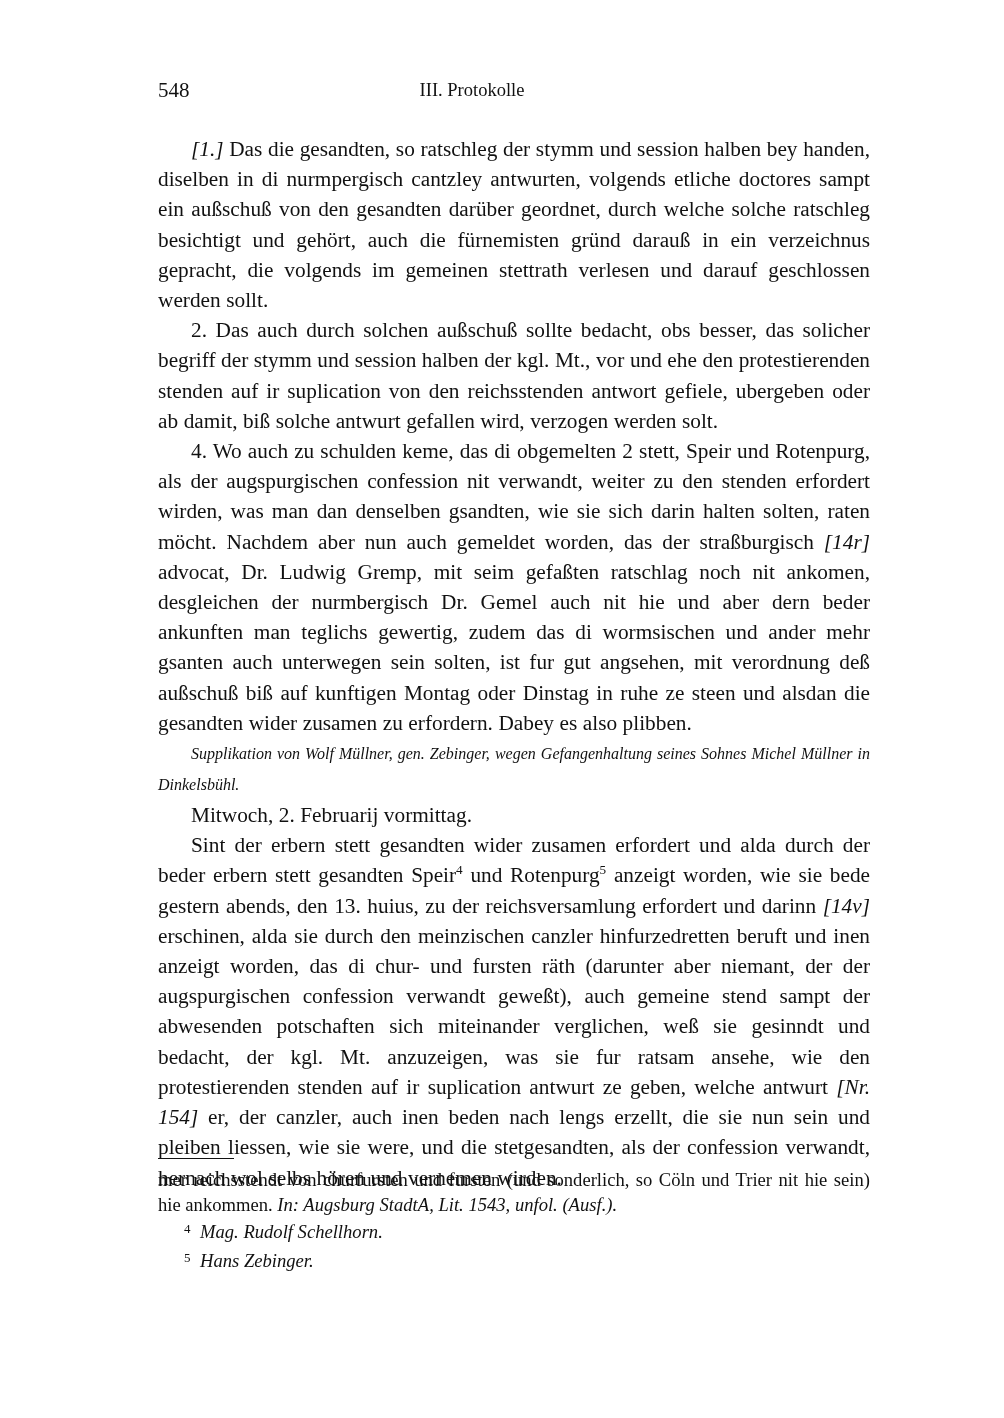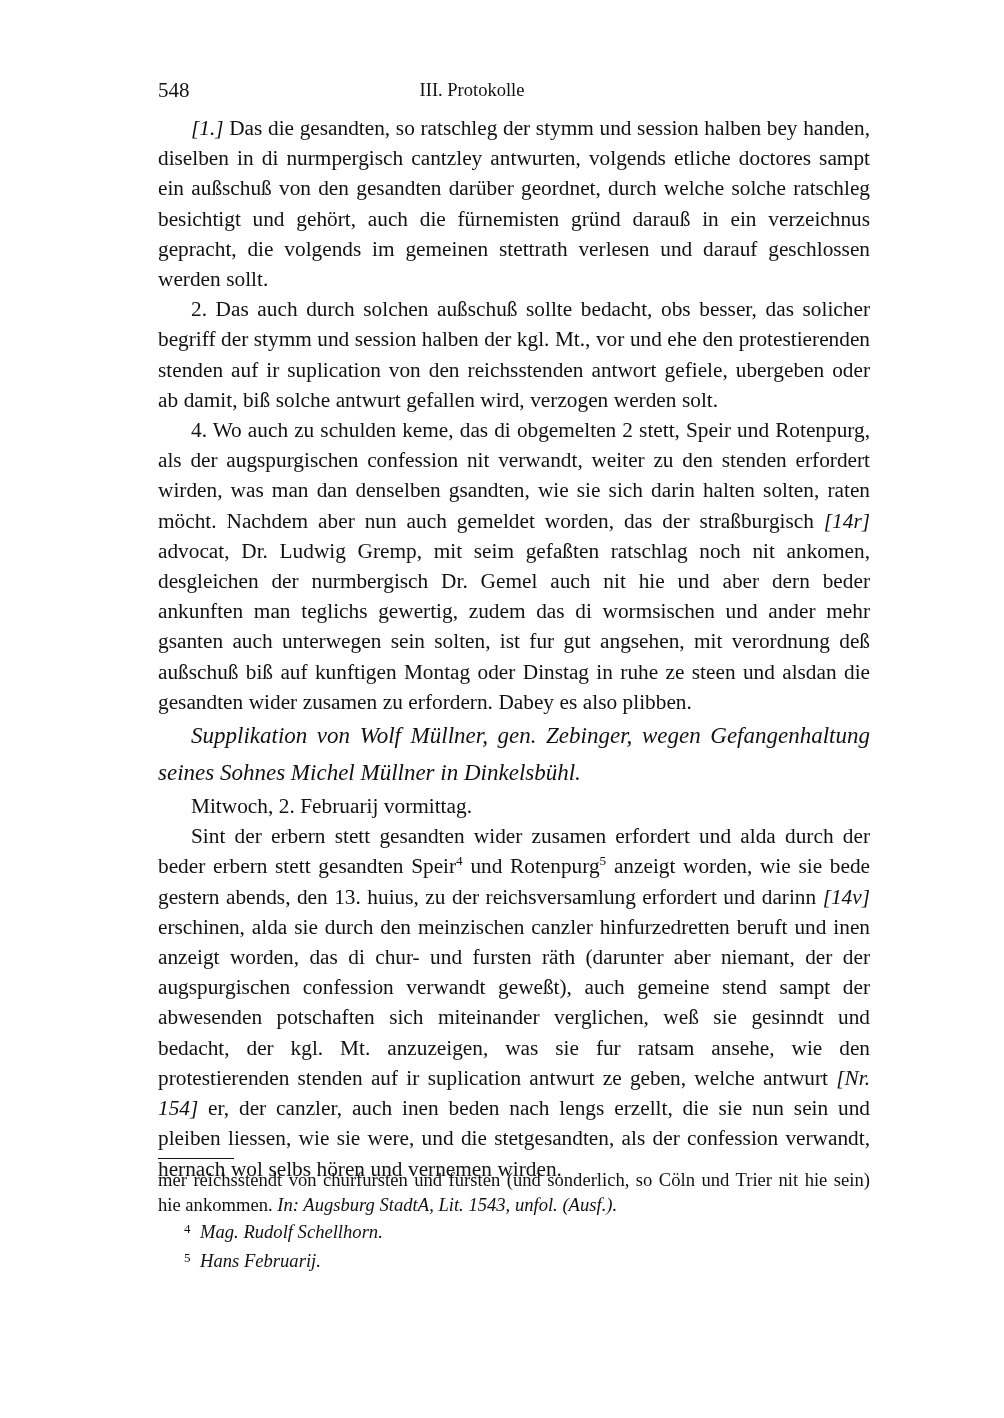--- a/index.html
+++ b/index.html
@@ -45,35 +45,35 @@
     left: 12px;
     right: 0;
     top: 0;
     text-align: center;
     padding-right: 96px;
     font-size: 18.5px;
   }
 
   
   .body-block {
-    margin-top: 3px;
+    margin-top: 24px;
   }
   p.para {
     margin: 0;
     font-size: 21.3px;
     line-height: 30.2px;
     text-align: justify;
     text-indent: 33px;
     hyphens: manual;
     word-spacing: 0.2px;
   }
   p.italic-head {
     margin: 0;
-    font-size: 23px;
-    line-height: 37px;
+    font-size: 16px;
+    line-height: 31px;
     text-align: justify;
     text-indent: 33px;
     font-style: italic;
   }
   .it { font-style: italic; }
   sup.fn {
     font-size: 0.62em;
     vertical-align: super;
     line-height: 0;
   }
@@ -159,17 +159,17 @@
 
     <p class="fn-cont"><span>mer reichsstendt von churfursten und fursten (und sonderlich, so Cöln und Trier nit hie sein) hie ankommen. </span><span class="it">In: Augsburg StadtA, Lit. 1543, unfol. (Ausf.).</span></p>
 
     <div class="fn-item">
       <span class="fn-num">4</span>
       <span class="fn-text">Mag. Rudolf Schellhorn.</span>
     </div>
 
     <div class="fn-item">
       <span class="fn-num">5</span>
-      <span class="fn-text">Hans Februarij.</span>
+      <span class="fn-text">Hans Zebinger.</span>
     </div>
   </div>
 
 </div>
 
 </body></html>

